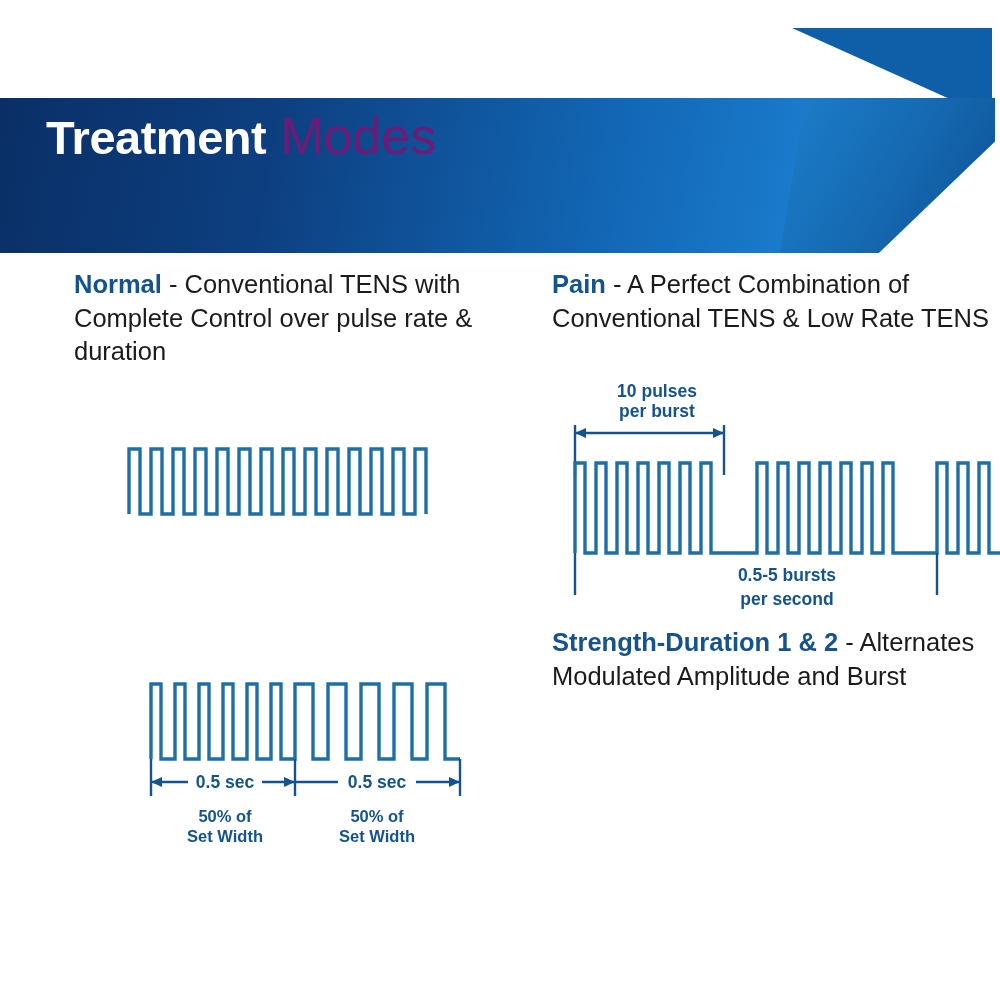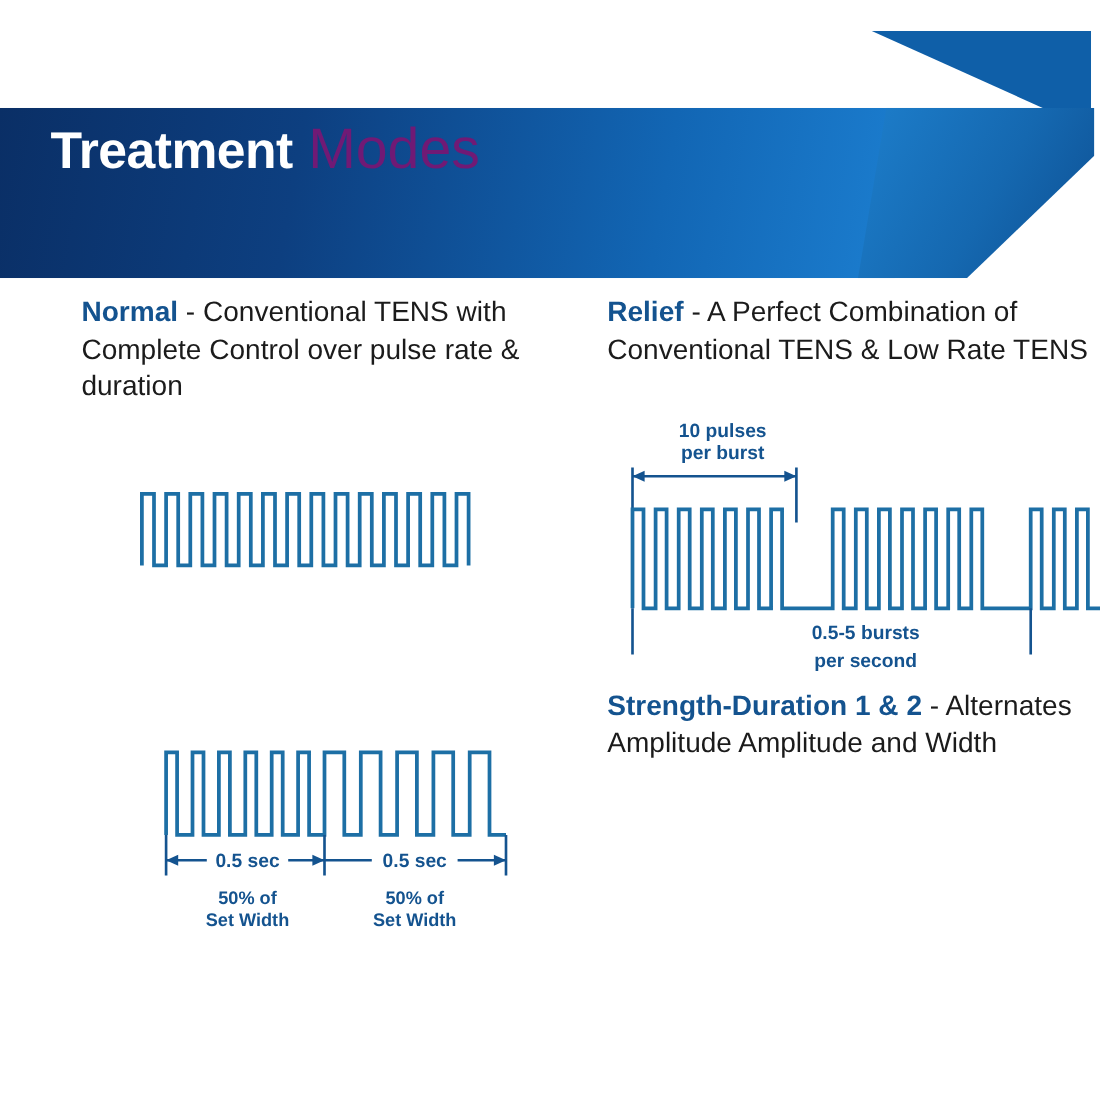--- a/index.html
+++ b/index.html
@@ -80,21 +80,21 @@
     </div>
     <div class="figure">
       <svg width="460" height="150" viewBox="0 0 460 150">
         <path class="wave" d="M55,135 L55,70 L66,70 L66,135 L77,135 L77,70 L88,70 L88,135 L99,135 L99,70 L110,70 L110,135 L121,135 L121,70 L132,70 L132,135 L143,135 L143,70 L154,70 L154,135 L165,135 L165,70 L176,70 L176,135 L187,135 L187,70 L198,70 L198,135 L209,135 L209,70 L220,70 L220,135 L231,135 L231,70 L242,70 L242,135 L253,135 L253,70 L264,70 L264,135 L275,135 L275,70 L286,70 L286,135 L297,135 L297,70 L308,70 L308,135 L319,135 L319,70 L330,70 L330,135 L341,135 L341,70 L352,70 L352,135"></path>
       </svg>
     </div>
   </div>
 
   <div class="cell cell-tr">
     <div class="mode-head">
-      <span class="mode-name">Relief</span><span> - A Perfect Combination of Conventional TENS &amp; Low Rate TENS</span>
+      <span class="mode-name">Pain</span><span> - A Perfect Combination of Conventional TENS &amp; Low Rate TENS</span>
     </div>
     <div class="figure">
       <svg width="470" height="250" viewBox="0 0 470 250">
 
         <text class="lbl" x="105" y="52">10 pulses</text>
         <text class="lbl" x="105" y="72">per burst</text>
 
         <g>
           <line class="dim" x1="23" y1="88" x2="172" y2="88"></line>
           <line class="dimtick" x1="23" y1="80" x2="23" y2="130"></line>
@@ -148,17 +148,17 @@
         <text class="lbl-sm" x="159" y="186">50% of</text>
         <text class="lbl-sm" x="159" y="206">Set Width</text>
         <text class="lbl-sm" x="311" y="186">50% of</text>
         <text class="lbl-sm" x="311" y="206">Set Width</text>
       </svg>
     </div>
   </div>
 
   <div class="cell cell-br">
     <div class="mode-head">
-      <span class="mode-name">Strength-Duration 1 &amp; 2</span><span> - Alternates Amplitude Amplitude and Width</span>
+      <span class="mode-name">Strength-Duration 1 &amp; 2</span><span> - Alternates Modulated Amplitude and Burst</span>
     </div>
   </div>
 
 </div>
 
 </body></html>

